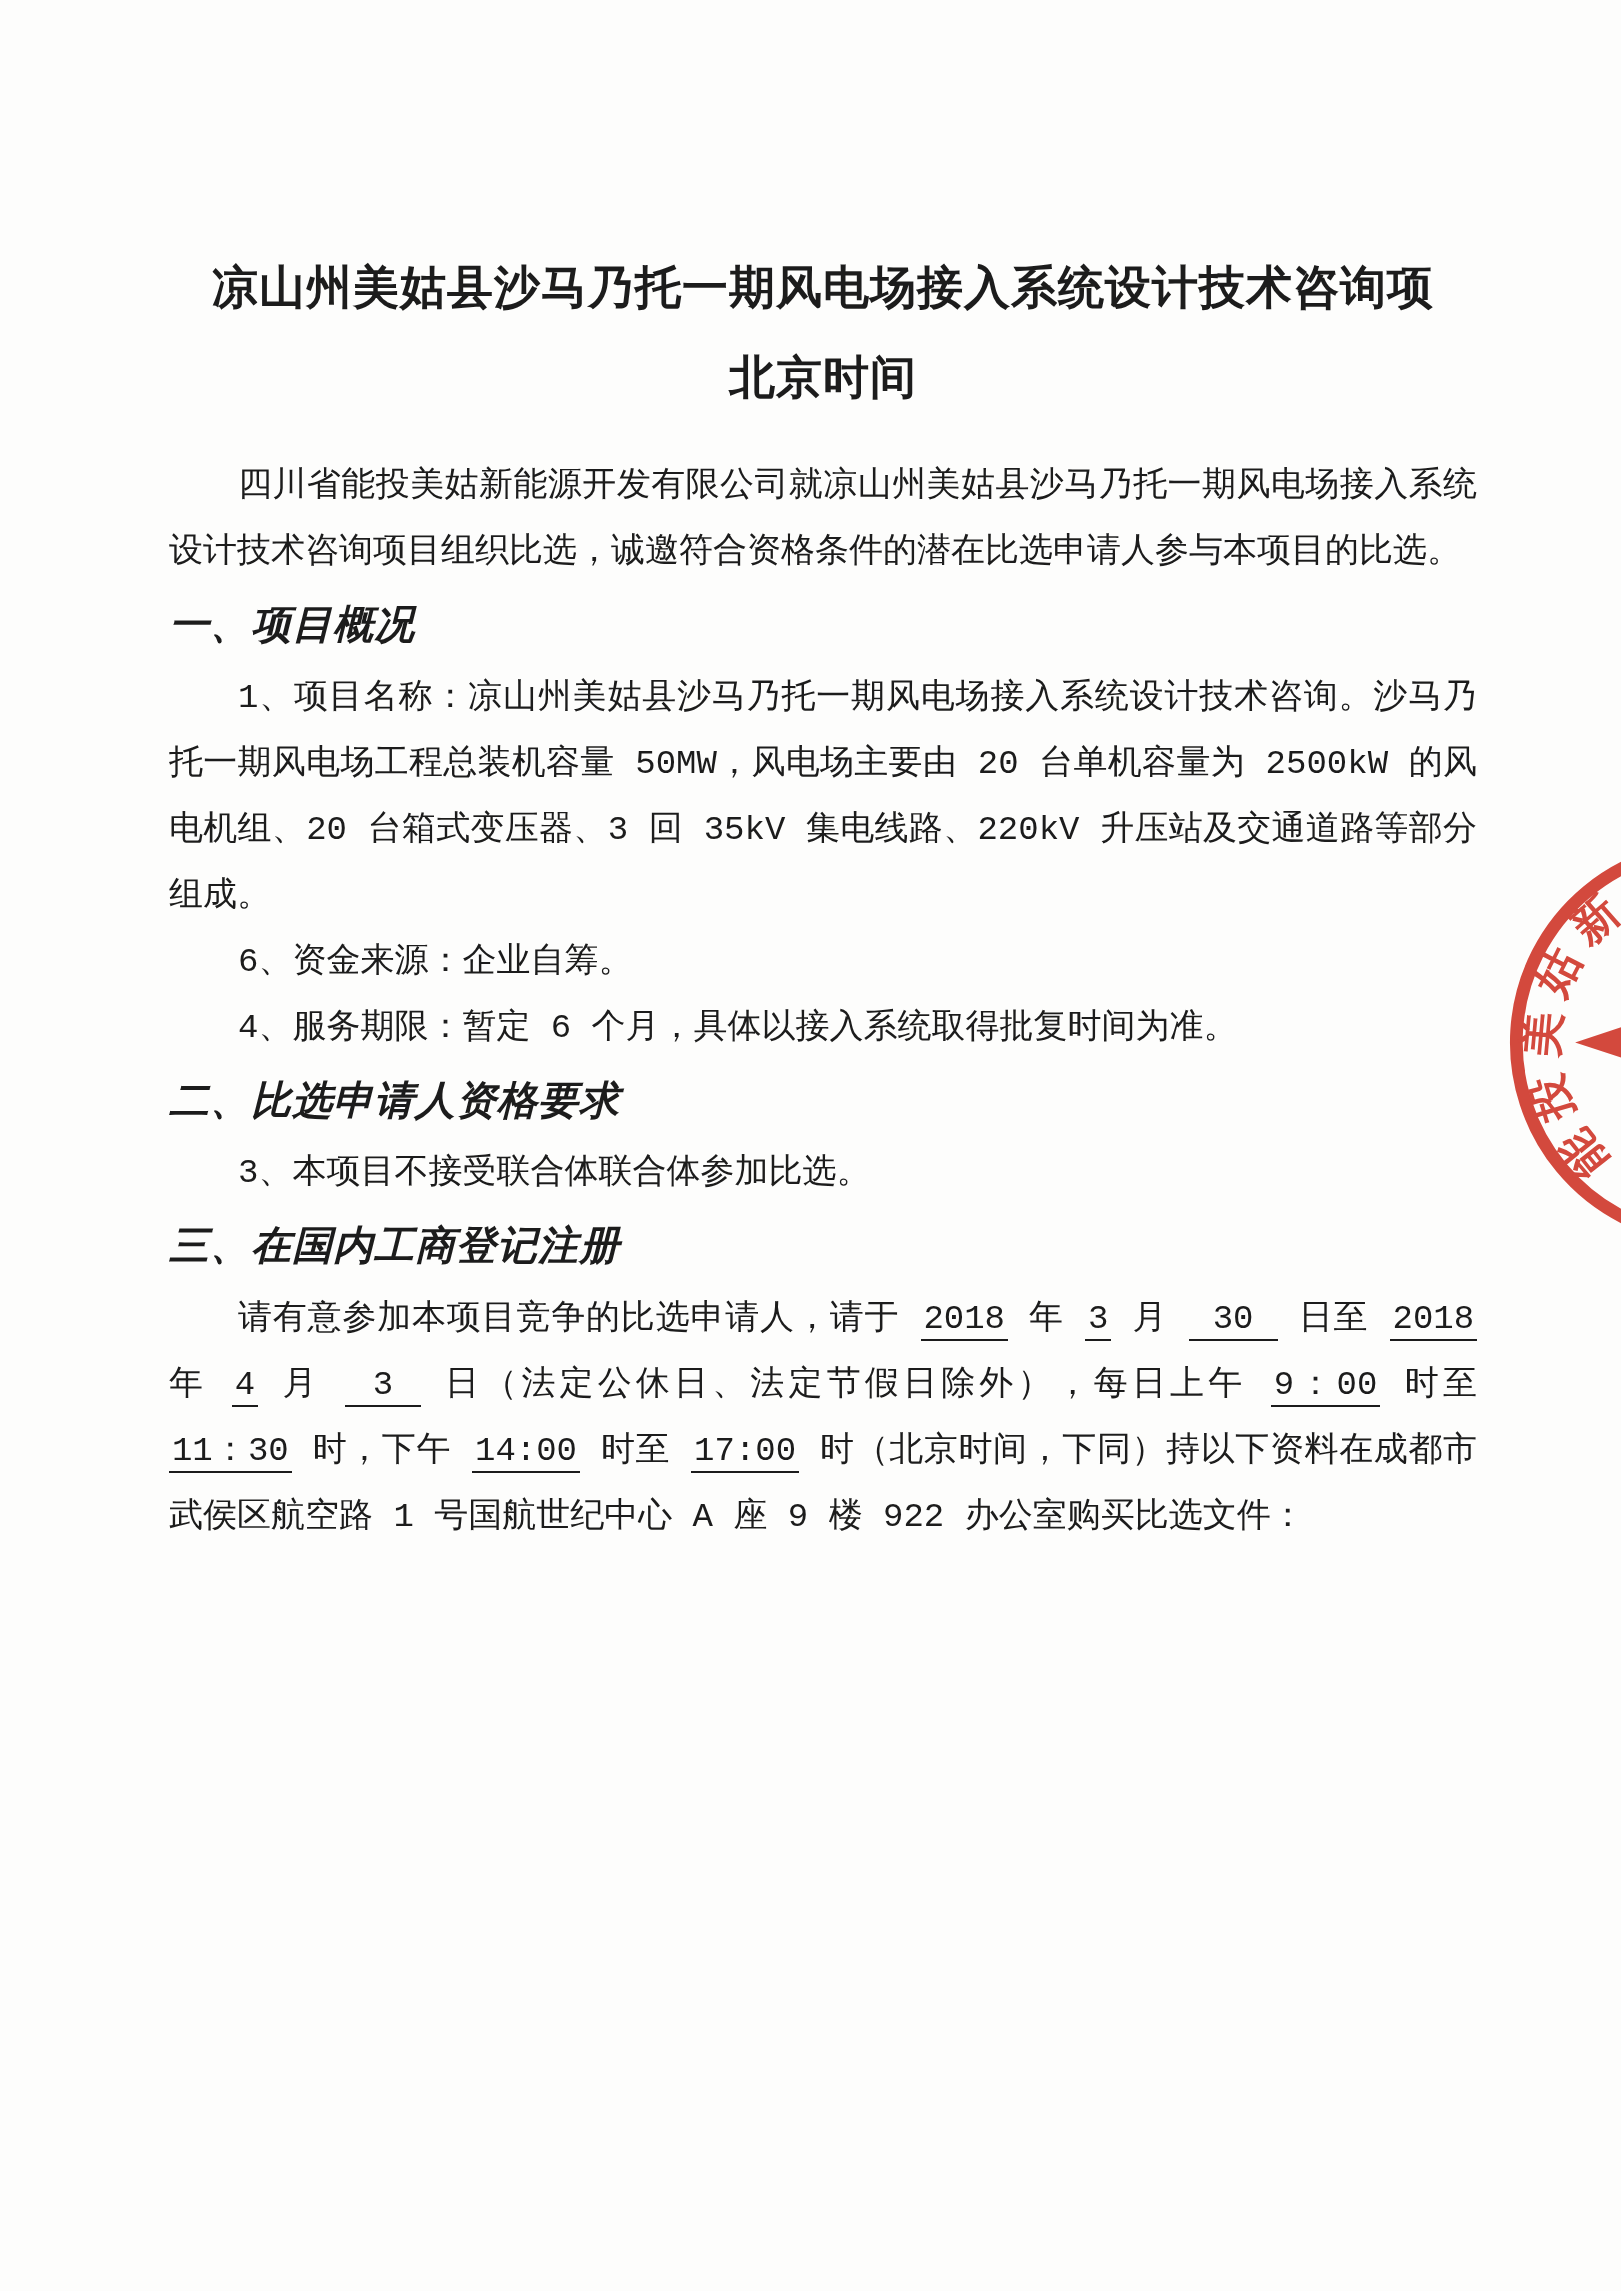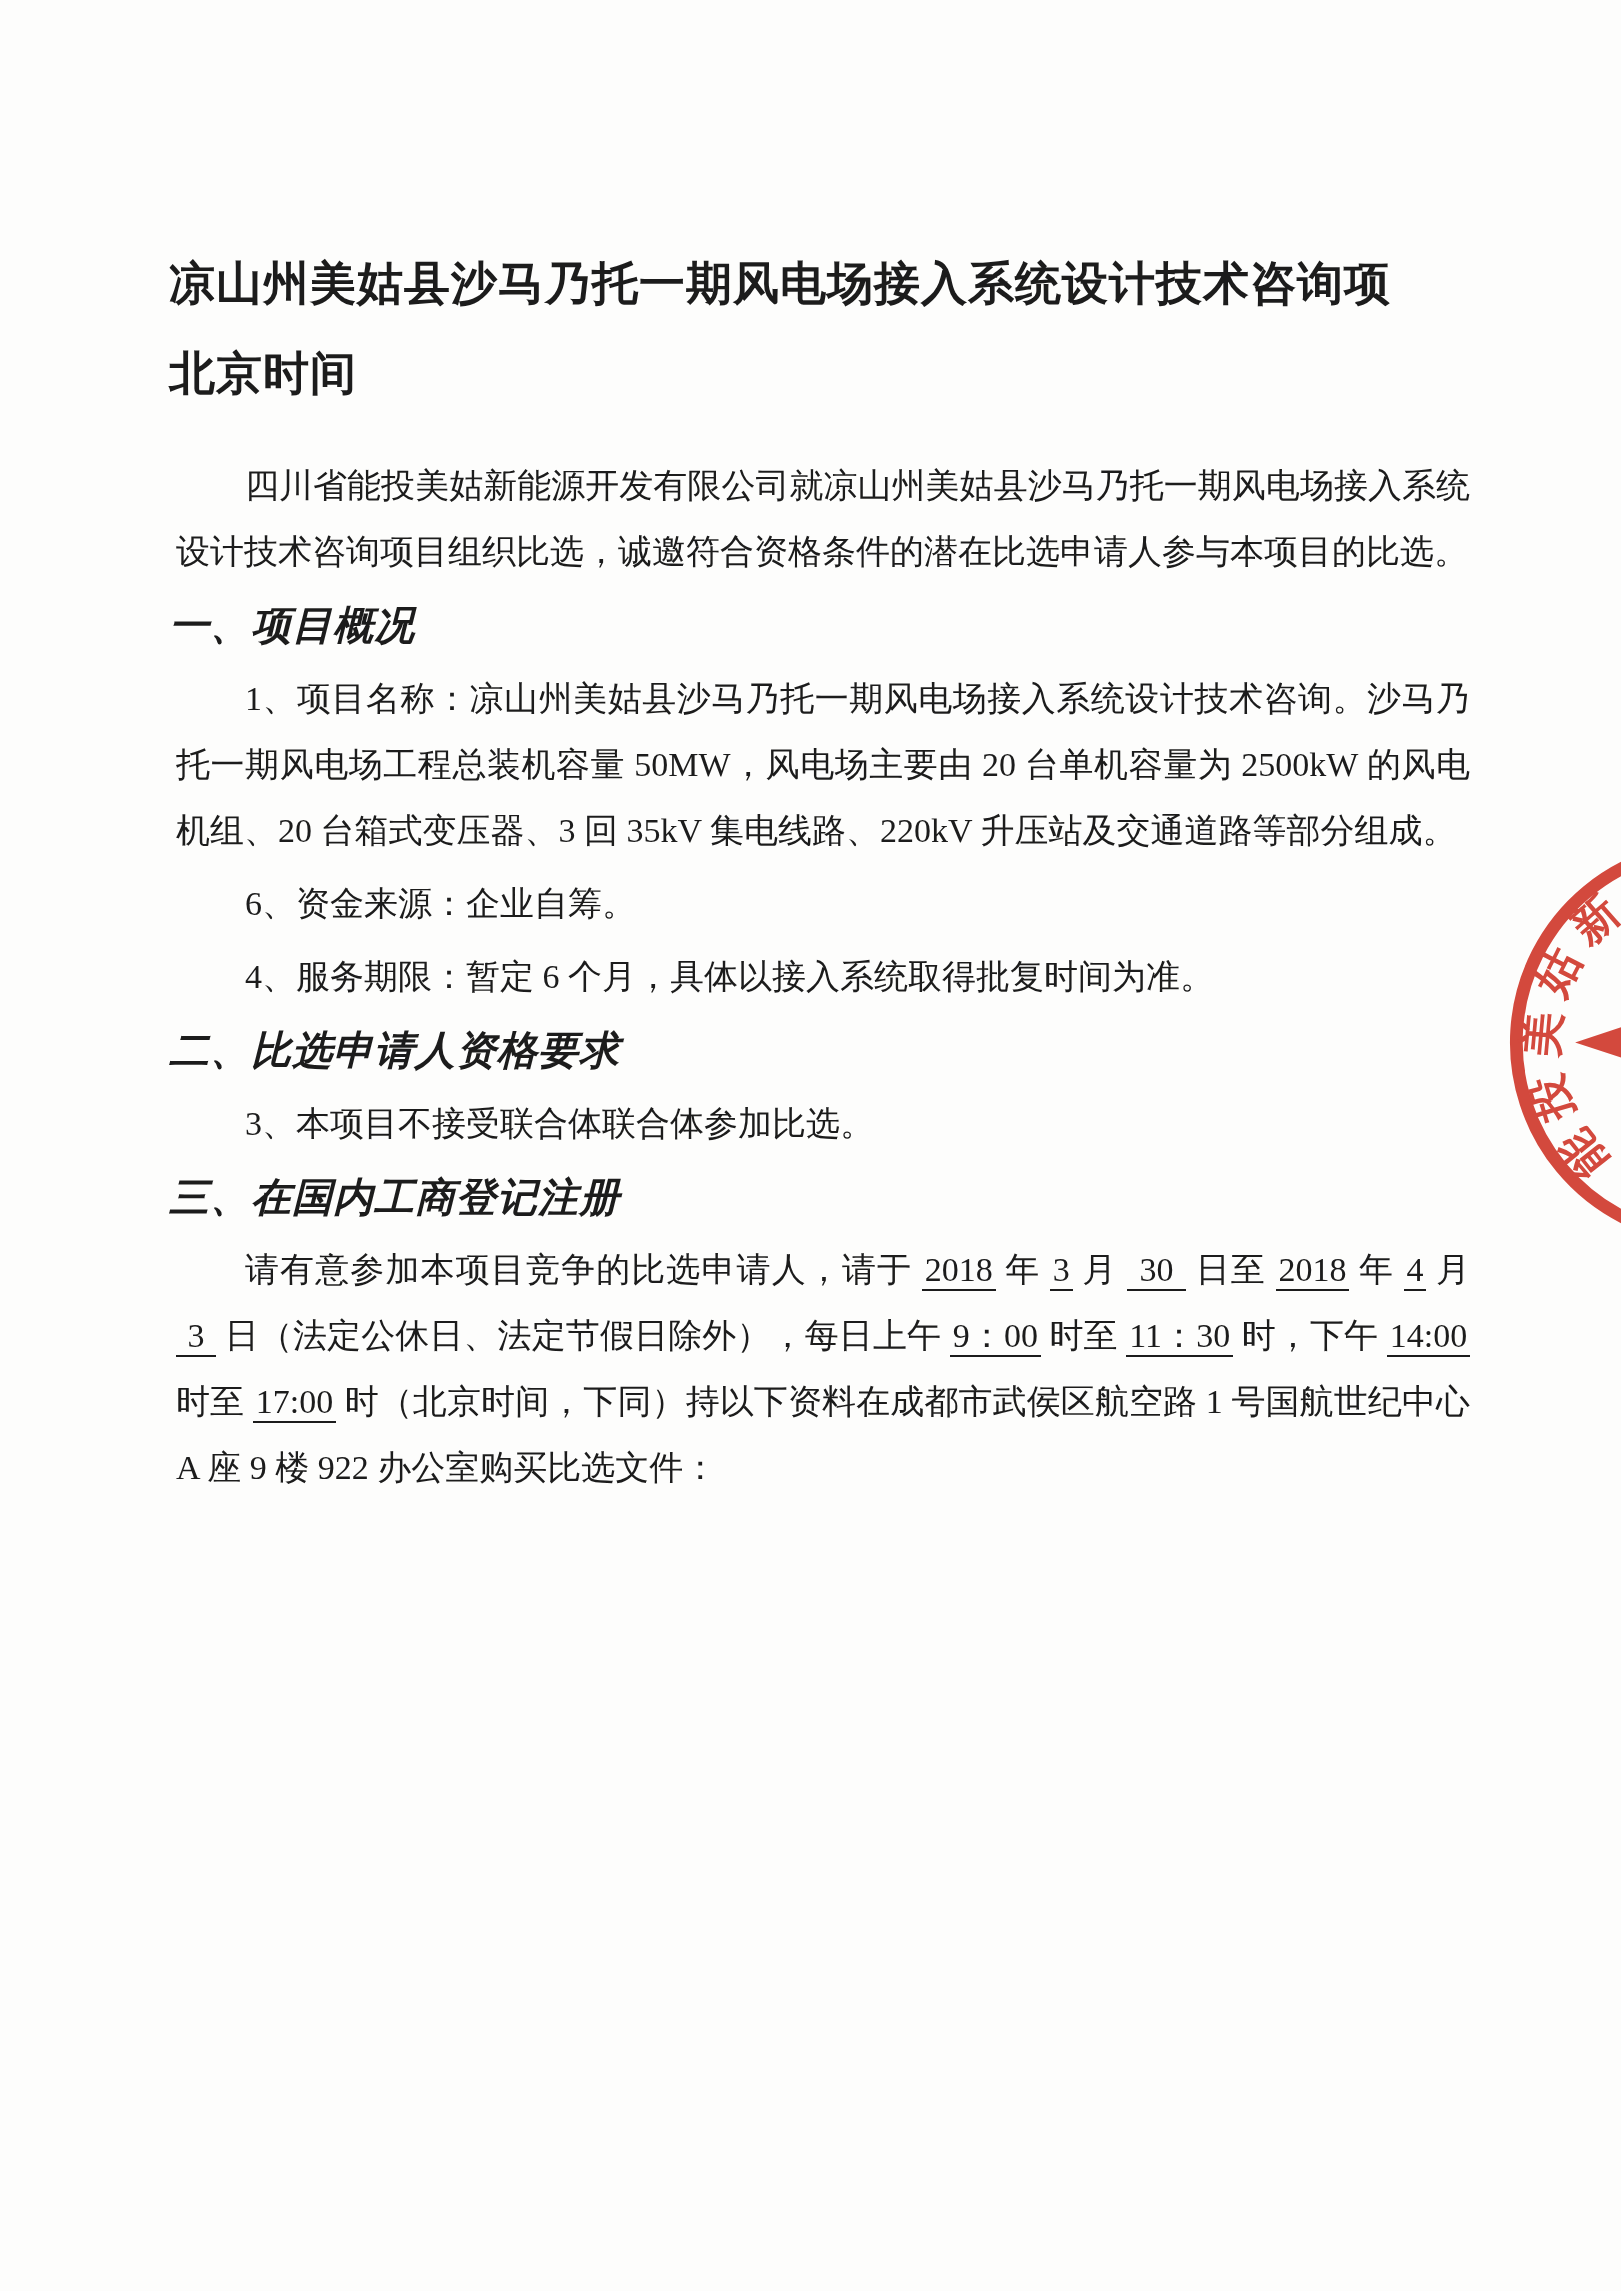--- a/index.html
+++ b/index.html
@@ -11,35 +11,37 @@
     overflow:hidden;
     color:#1c1c1c;
     font-family:"Liberation Serif","DejaVu Serif",serif;
   }
   .content{
     position:absolute;
     left:169px;top:257px;
     width:1308px;
   }
   .doc-title{
-    font-family:Liberation Mono, monospace;
+    text-align:center;
+    font-family:Liberation Serif, serif;
     font-weight:bold;
     font-size:46px;
     line-height:61px;
     margin:0 0 29px 0;
     letter-spacing:1px;
   }
   .doc-title.second{margin:0 0 45px 0;}
   p.body{
     font-size:34px;
     line-height:66px;
     text-align:justify;
     text-indent:69px;
-    margin:7px;
+    margin:0;
     word-break:break-all;
+    font-family:Liberation Mono, monospace;
   }
   h2.sec{
     font-family:"DejaVu Sans","Liberation Sans",sans-serif;
     font-weight:bold;
     font-size:40px;
     line-height:66px;
     margin:5.9px 0 7.8px 0;
     letter-spacing:1px;
     font-style:italic;
   }

